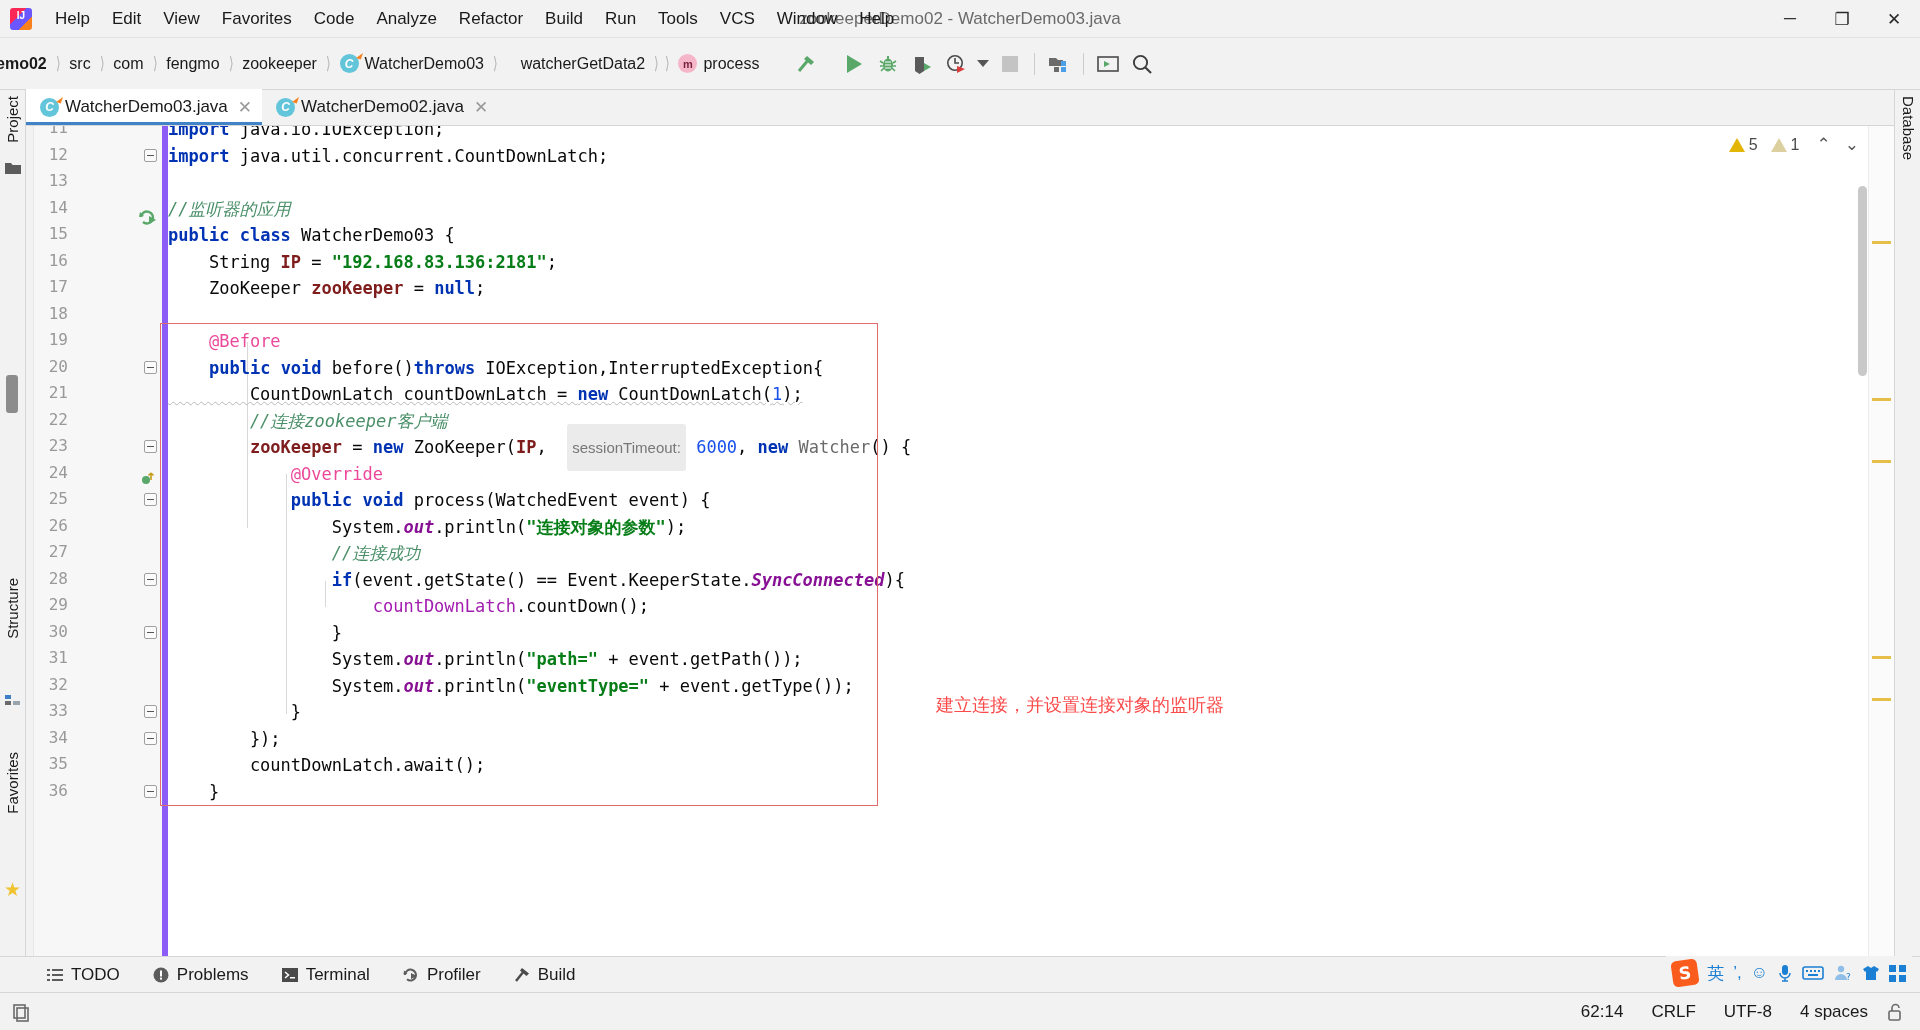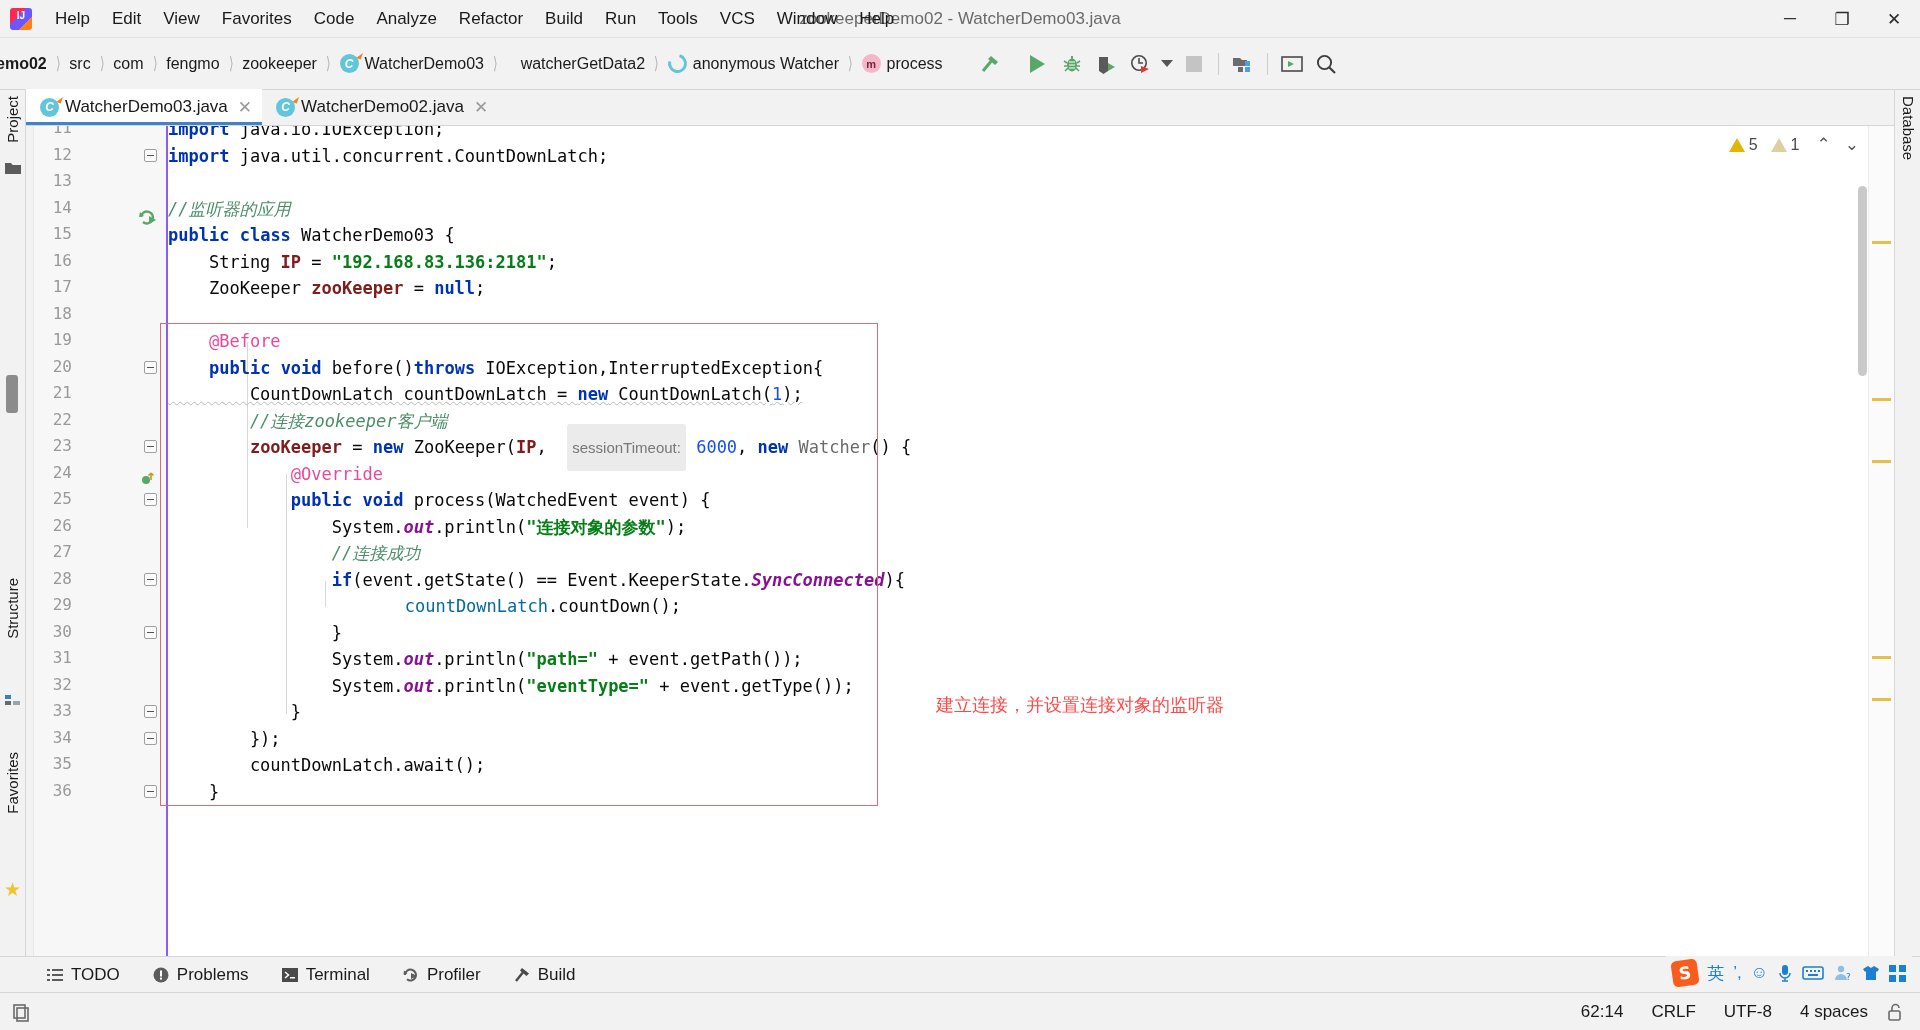--- a/index.html
+++ b/index.html
@@ -135,21 +135,21 @@
   #editor {
     position: absolute; left: 26px; top: 126px; right: 26px; bottom: 74px;
     background: #ffffff; overflow: hidden;
   }
   #left-gutter-bar {
     position: absolute; left: 0; top: 0; width: 8px; height: 100%; background: #f2f2f2;
     border-right: 1px solid #e8e8e8;
   }
   #gutter {
     position: absolute; left: 8px; top: 0; width: 134px; height: 100%;
-    background: #f7f7f7; border-right: 2px solid #8b5cf6;
+    background: #f7f7f7; border-right: 6px solid #8b5cf6;
   }
   .lnum {
     position: absolute; right: 94px; font-size: 16px; color: #999999;
     text-align: right; width: 40px;
     font-family: "DejaVu Sans Mono", monospace;
   }
   .fold {
     position: absolute; left: 110px; width: 13px; height: 13px;
     border: 1px solid #a0a0a0; border-radius: 2px; background: #fbfbfb;
   }
@@ -163,21 +163,21 @@
     font-family: "DejaVu Sans Mono", monospace; font-size: 17px;
   }
   .cl {
     position: absolute; left: 0; white-space: pre; line-height: 26.5px; height: 26.5px;
     color: #080808;
   }
   .kw { color: #0033b3; font-weight: bold; }
   .str { color: #067d17; font-weight: bold; }
   .num { color: #1750eb; }
   .fld { color: #7f1d1d; font-weight: bold; }
-  .fldn { color: #0369a1; margin-left: 32px; }
+  .fldn { color: #a21caf; }
   .anno { color: #ec4899; }
   .cmtgreen { color: #4a8f68; font-style: italic; }
   .stat { color: #871094; font-style: italic; font-weight: bold; }
   .enumc { color: #871094; font-style: italic; font-weight: bold; }
   .param-any { color: #6a6a6a; }
   .hint {
     background: #ebebeb; color: #777777; border-radius: 3px;
     font-size: 15px; padding: 15px 5px; font-family: "Liberation Sans", sans-serif;
   }
   .wavy { text-decoration: underline; text-decoration-style: wavy;
@@ -303,24 +303,20 @@
   <span class="crumb-sep">⟩</span>
   <div class="crumb">
     <span class="cls-icon">C</span>
     <span>WatcherDemo03</span>
   </div>
   <span class="crumb-sep">⟩</span>
   <div class="crumb" style="padding-left:20px;">
     <span>watcherGetData2</span>
   </div>
   <span class="crumb-sep">⟩</span>
-  <div class="crumb">
-    <span class="lam-icon"></span>
-    <span>anonymous Watcher</span>
-  </div>
   <span class="crumb-sep">⟩</span>
   <div class="crumb">
     <span class="m-icon">m</span>
     <span>process</span>
   </div>
 
   <div class="tb-btn" style="margin-left:24px;">
     <svg width="22" height="22" viewBox="0 0 22 22">
       <path d="M4 18 L14 6" stroke="#59a869" stroke-width="3" fill="none"></path>
       <path d="M12 3 L19 9 L16 12 L9 6 Z" fill="#59a869"></path>

